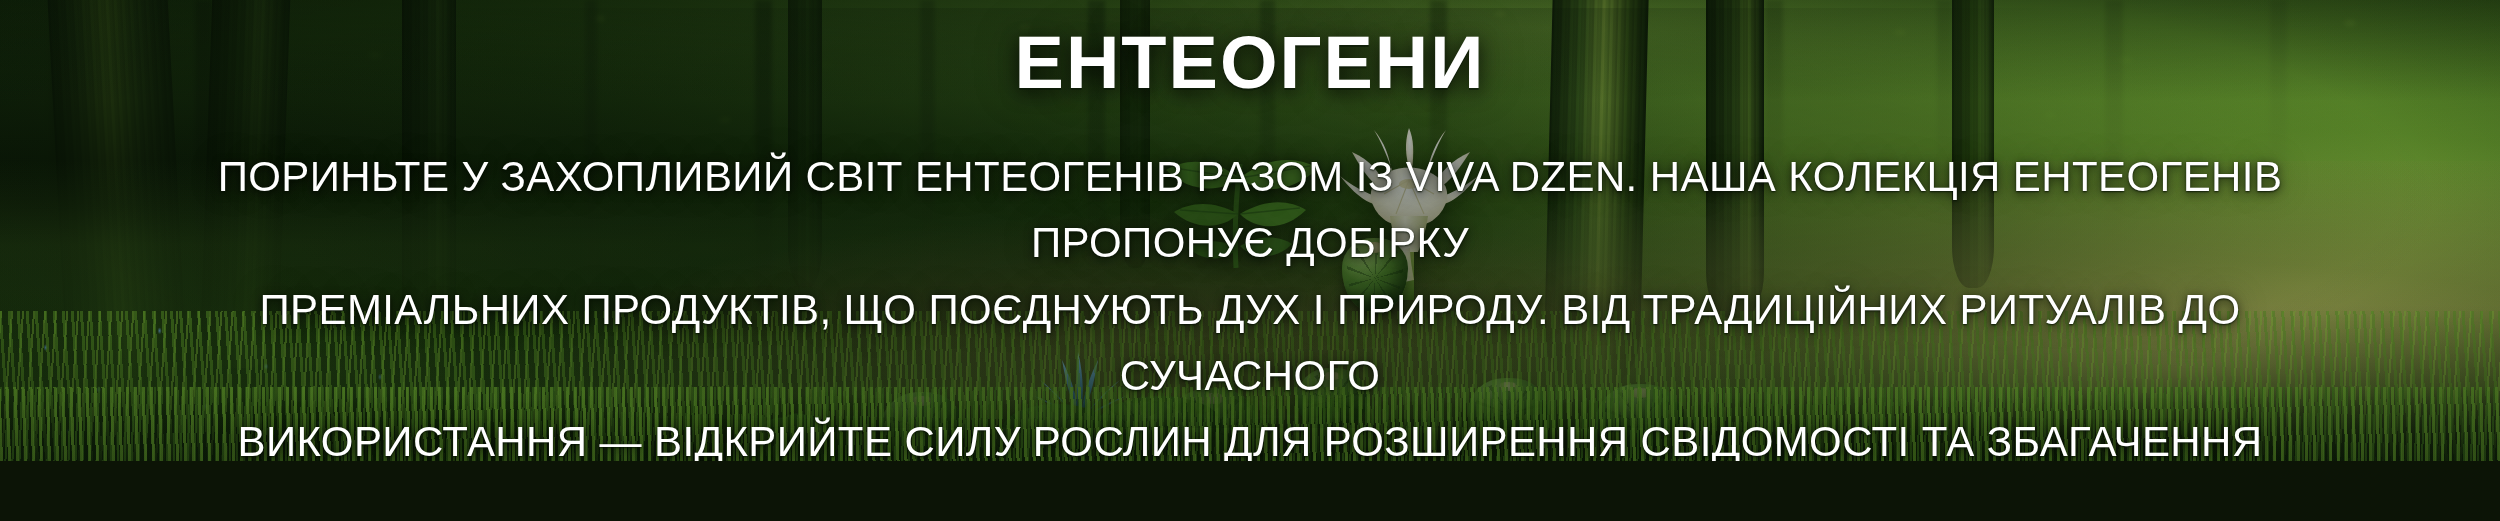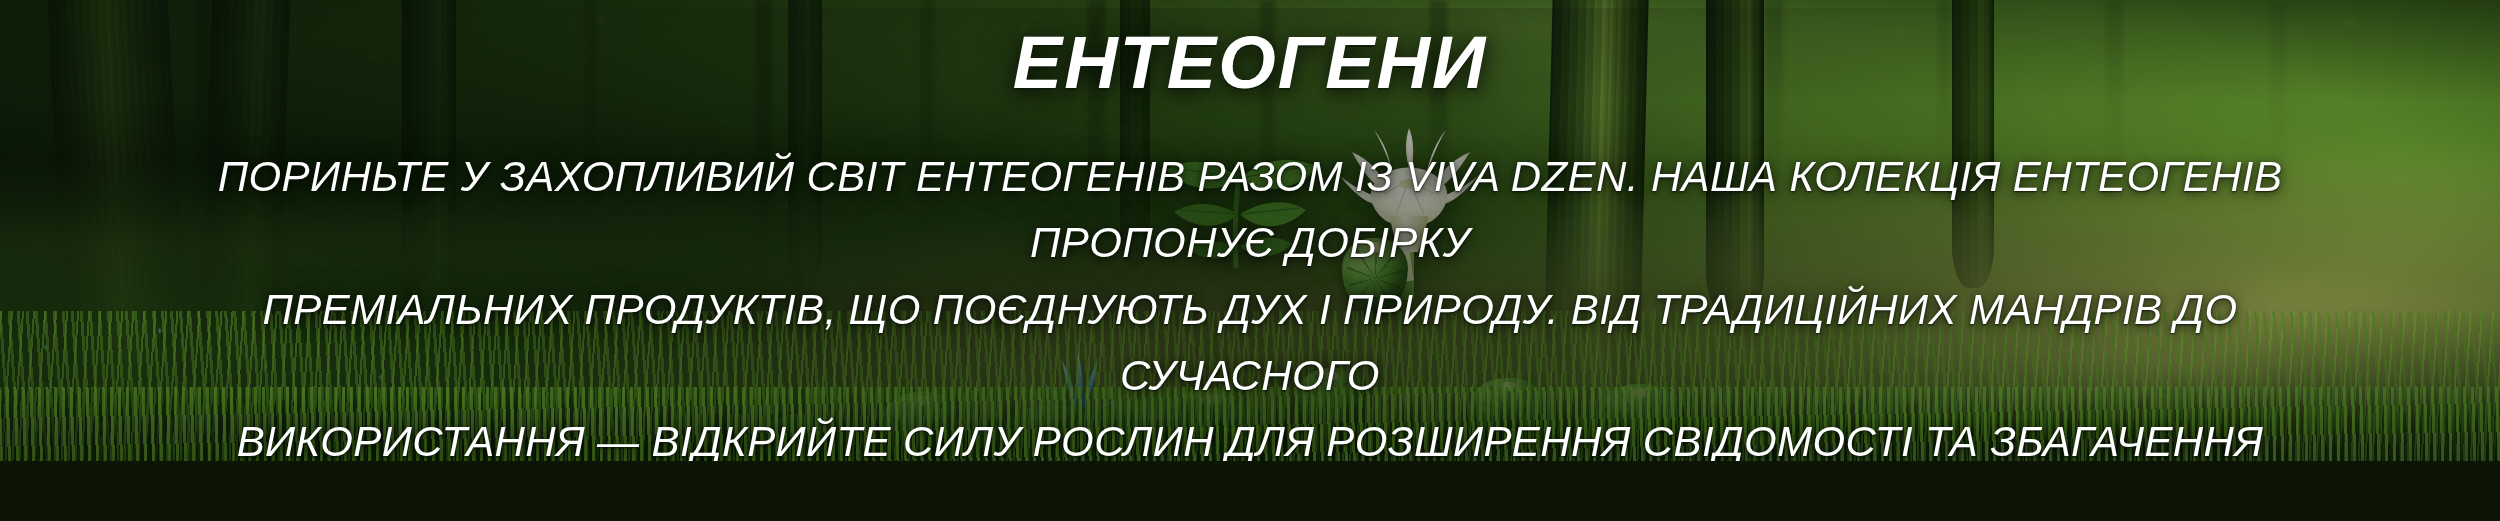--- a/index.html
+++ b/index.html
@@ -5,21 +5,20 @@
 <style>
   html,body{margin:0;padding:0;background:#0c1406;}
   body{font-family:"Liberation Sans",sans-serif;}
 
   .banner{
     position:relative;
     width:2500px;
     height:461px;
     overflow:hidden;
     background:#404040;
-    font-style:italic;
   }
 
   
   .layer{position:absolute;inset:0;}
 
   
   .sky{
     background:
       radial-gradient(120% 85% at 62% 6%, #6f9a3a 0%, #4a7426 16%, #2d5216 36%, #1b3610 60%, #12260c 100%);
   }
@@ -396,18 +395,18 @@
   <div class="grassband"></div>
   <div class="grassband2"></div>
 
   <div class="textscrim"></div>
   <div class="layer vignette"></div>
 
   <div class="content">
     <h1 class="title">ЕНТЕОГЕНИ</h1>
     <div class="desc">
       <p>ПОРИНЬТЕ У ЗАХОПЛИВИЙ СВІТ ЕНТЕОГЕНІВ РАЗОМ ІЗ VIVA DZEN. НАША КОЛЕКЦІЯ ЕНТЕОГЕНІВ ПРОПОНУЄ ДОБІРКУ</p>
-      <p>ПРЕМІАЛЬНИХ ПРОДУКТІВ, ЩО ПОЄДНУЮТЬ ДУХ І ПРИРОДУ. ВІД ТРАДИЦІЙНИХ МАНДРІВ ДО СУЧАСНОГО</p>
+      <p>ПРЕМІАЛЬНИХ ПРОДУКТІВ, ЩО ПОЄДНУЮТЬ ДУХ І ПРИРОДУ. ВІД ТРАДИЦІЙНИХ РИТУАЛІВ ДО СУЧАСНОГО</p>
       <p>ВИКОРИСТАННЯ — ВІДКРИЙТЕ СИЛУ РОСЛИН ДЛЯ РОЗШИРЕННЯ СВІДОМОСТІ ТА ЗБАГАЧЕННЯ ДУХОВНОГО ДОСВІДУ.</p>
     </div>
   </div>
 
 </div>
 
 </body></html>

